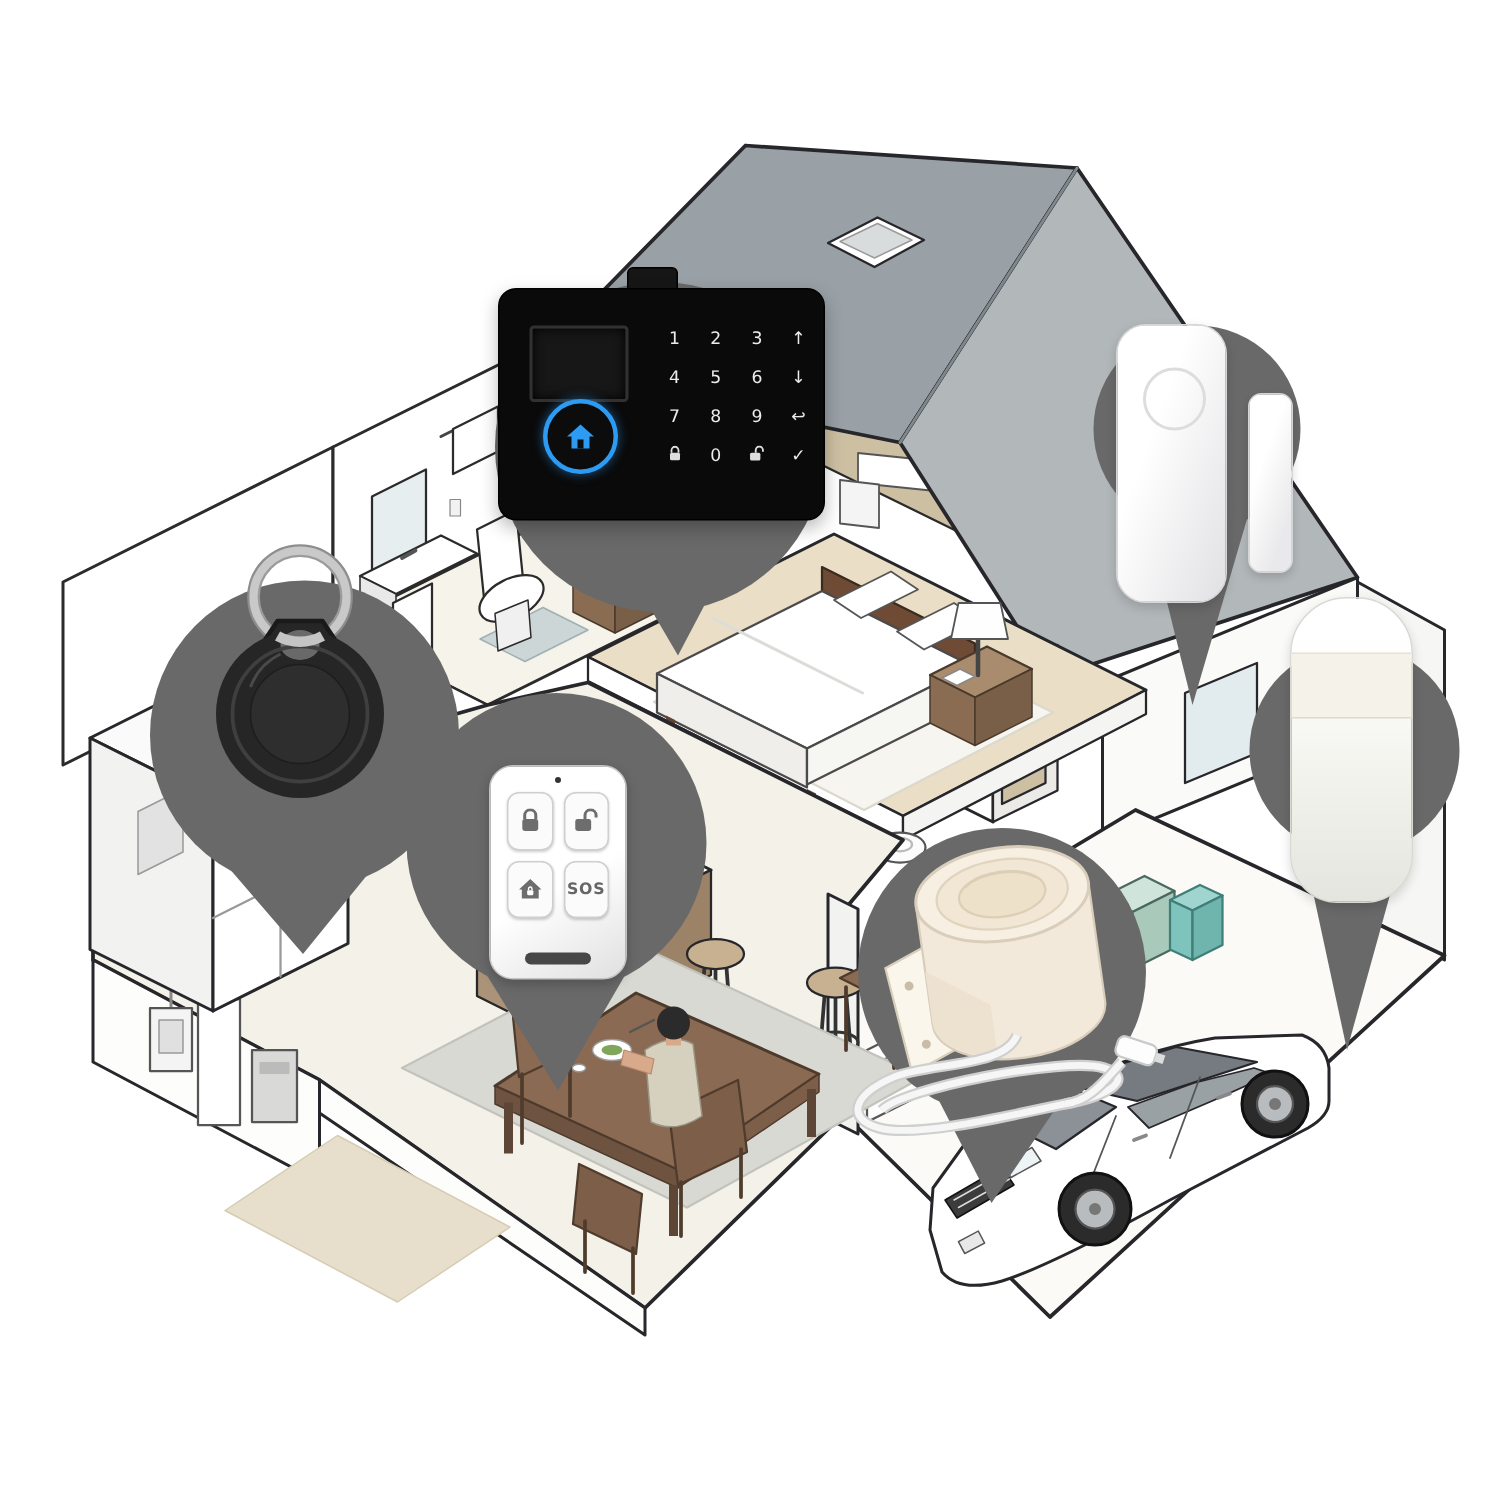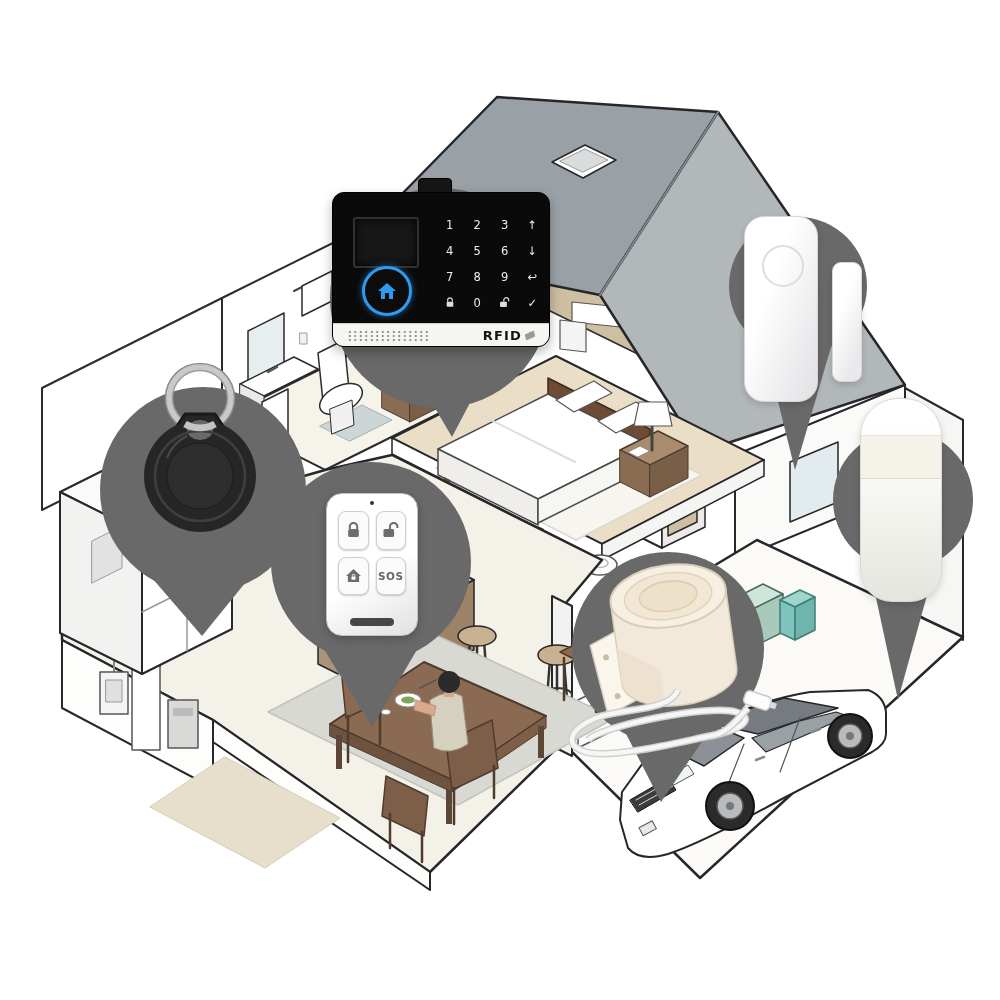--- a/index.html
+++ b/index.html
@@ -48,21 +48,21 @@
   
   #pir{left:860px;top:398px;width:80px;height:202px;
        border-radius:38px 38px 32px 32px;border:1px solid #d9d9d3;
        background:linear-gradient(180deg,#ffffff 12%,#f4f4ef 55%,#e5e5df);
        box-shadow:0 3px 7px rgba(0,0,0,.15);}
   .pir-lens{position:absolute;left:0;right:0;top:36px;height:42px;background:#f4f2e9;
             border-top:1px solid #e6e4da;border-bottom:1px solid #ddzdbd0;
             border-bottom:1px solid #dddbd0;}
 
   
-  #remote{left:326px;top:493px;width:90px;height:141px;border-radius:16px;
+  #remote{left:326px;top:510px;width:90px;height:141px;border-radius:16px;
           background:linear-gradient(150deg,#ffffff 55%,#e0e0e0);
           border:1px solid #c2c2c2;box-shadow:0 3px 8px rgba(0,0,0,.22);text-align:center;}
   .rc-led{position:absolute;left:43px;top:7px;width:4px;height:4px;border-radius:50%;background:#333;}
   .rc-grid{position:absolute;left:11px;top:17px;width:68px;height:84px;display:grid;
            grid-template-columns:1fr 1fr;grid-template-rows:1fr 1fr;gap:7px;}
   .rc-btn{background:#fbfbfb;border:1px solid #cfcfcf;border-radius:8px;display:flex;
           align-items:center;justify-content:center;box-shadow:0 1px 2px rgba(0,0,0,.2);}
   .rc-sos{font-size:10.5px;font-weight:700;color:#666;letter-spacing:.5px;}
   .rc-slot{position:absolute;left:23px;bottom:9px;width:44px;height:8px;background:#474747;border-radius:4px;}
 
@@ -372,27 +372,20 @@
       </span>
       <span class="key">0</span>
       <span class="key">
         <svg width="11" height="11" viewBox="0 0 16 16">
           <path d="M7 7 V4.5 a3.5 3.5 0 0 1 7 0 V6" fill="none" stroke="#dddddd" stroke-width="1.8"></path>
           <rect x="1.5" y="7" width="10" height="7.5" rx="1.5" fill="#dddddd"></rect>
         </svg>
       </span>
       <span class="key">✓</span>
     </div>
-    <div class="panel-base">
-      <div class="speaker"></div>
-      <div class="rfid">
-        <span>RFID</span>
-        <span class="rfid-flag"></span>
-      </div>
-    </div>
   </div>
 </div>
 
 <div class="device" id="door-sensor">
   <div class="ds-main">
     <div class="ds-circle"></div>
   </div>
   <div class="ds-magnet"></div>
 </div>
 

